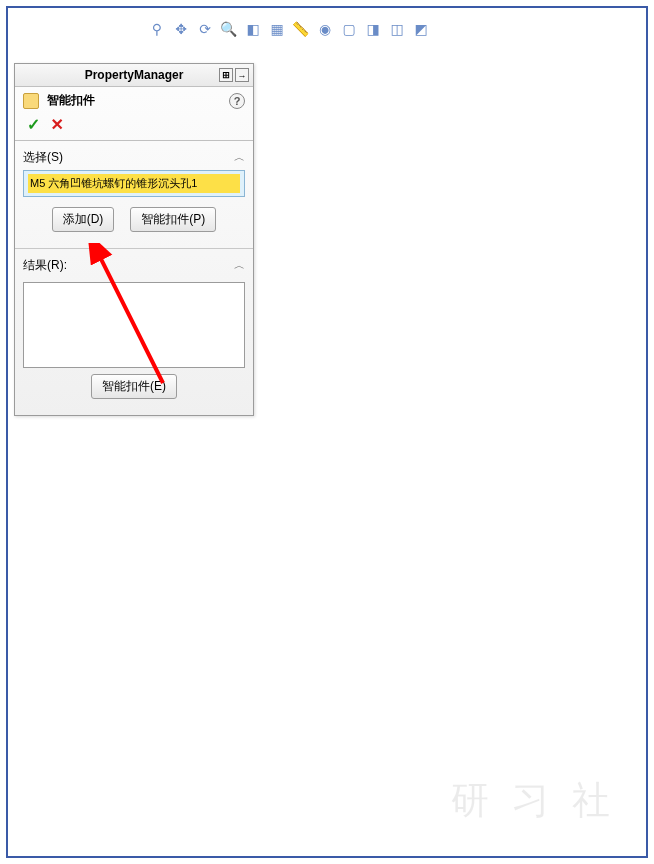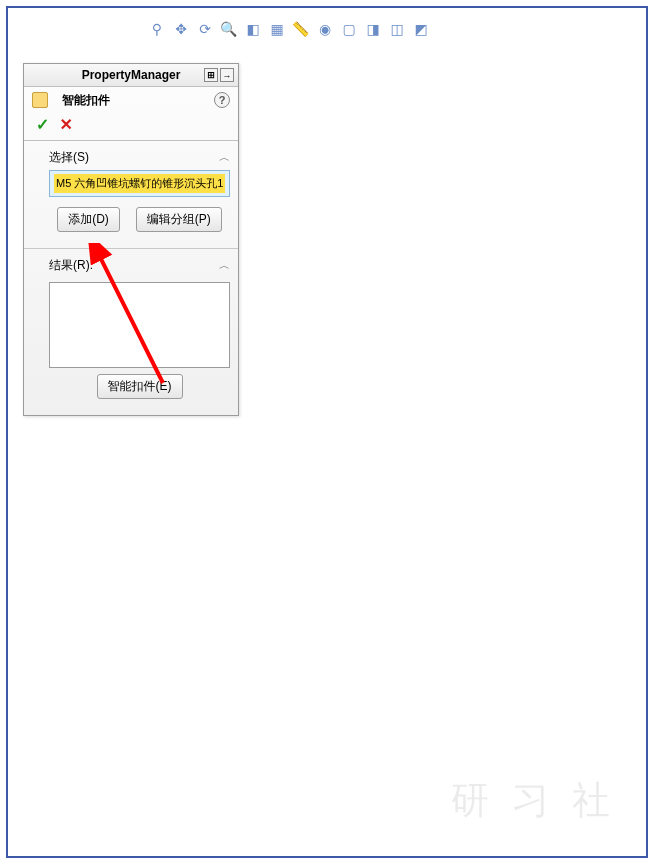--- a/index.html
+++ b/index.html
@@ -37,23 +37,23 @@
       height: 18px;
       display: flex;
       align-items: center;
       justify-content: center;
       color: #6a8cc7;
       font-size: 14px;
       cursor: pointer;
     }
     .panel {
       position: absolute;
-      left: 15px;
+      left: 6px;
       top: 55px;
-      width: 216px;
+      width: 240px;
       background: linear-gradient(#fdfdfd, #f0f0f0);
       border: 1px solid #9b9b9b;
       box-shadow: 1px 1px 3px rgba(0,0,0,.15);
     }
     .panel-titlebar {
       background: linear-gradient(#f8f8f8, #e9e9e9);
       border-bottom: 1px solid #c0c0c0;
       padding: 4px 6px;
       display: flex;
       align-items: center;
@@ -71,22 +71,23 @@
       width: 14px; height: 14px;
       border: 1px solid #888;
       background: #f4f4f4;
       font-size: 9px;
       display: flex;
       align-items: center;
       justify-content: center;
     }
     .panel-header {
       display: flex;
+      align-items: center;
       padding: 5px 8px 2px 8px;
-      gap: 14px;
+      gap: 8px;
       font-weight: bold;
       position: relative;
     }
     .fastener-icon {
       width: 16px;
       height: 16px;
       background: #f9d97a;
       border: 1px solid #c9a03c;
       border-radius: 2px;
     }
@@ -107,21 +108,20 @@
     .ok-cancel {
       display: flex;
       gap: 10px;
       padding: 4px 8px 6px 12px;
       border-bottom: 1px solid #c0c0c0;
     }
     .ok-cancel .check { color: #1d9a1d; font-size: 16px; font-weight: bold; cursor: pointer; }
     .ok-cancel .cross { color: #d81e1e; font-size: 16px; font-weight: bold; cursor: pointer; }
     .section {
       padding: 6px 8px;
-      margin-left: 17px;
     }
     .section-header {
       display: flex;
       justify-content: space-between;
       align-items: center;
       padding: 2px 0 4px 0;
     }
     .chevron {
       font-size: 11px;
       color: #666;
@@ -393,21 +393,21 @@
     <div class="section">
       <div class="section-header">
         <span>选择(S)</span>
         <span class="chevron">︿</span>
       </div>
       <div class="selection-box">
         <div class="selection-item">M5 六角凹锥坑螺钉的锥形沉头孔1</div>
       </div>
       <div class="btn-row">
         <button class="sw-btn">添加(D)</button>
-        <button class="sw-btn">编辑分组(P)</button>
+        <button class="sw-btn">智能扣件(P)</button>
       </div>
     </div>
 
     <div class="divider"></div>
 
     <div class="section">
       <div class="section-header">
         <span>结果(R):</span>
         <span class="chevron">︿</span>
       </div>

